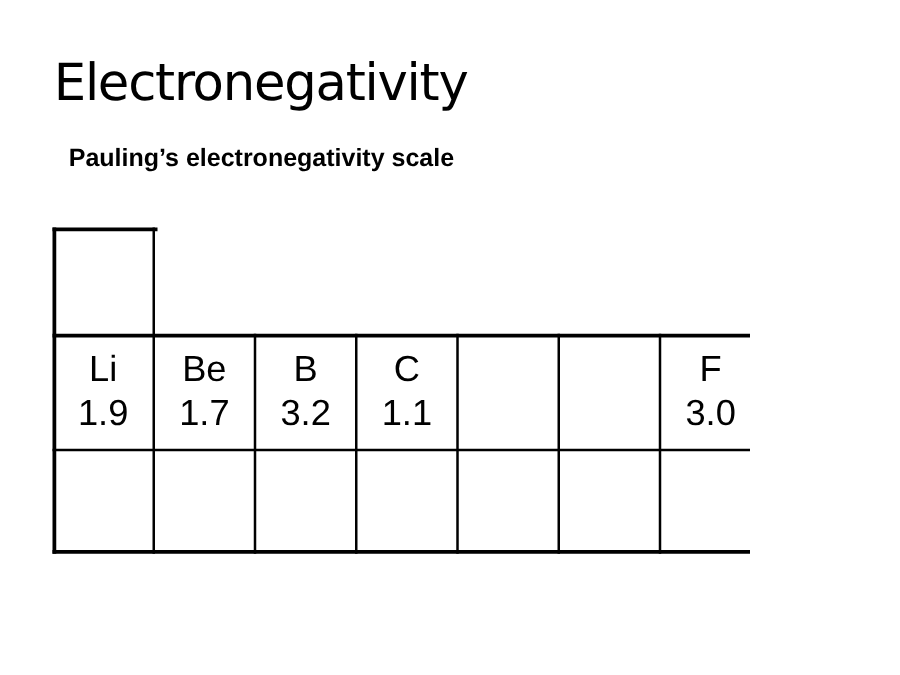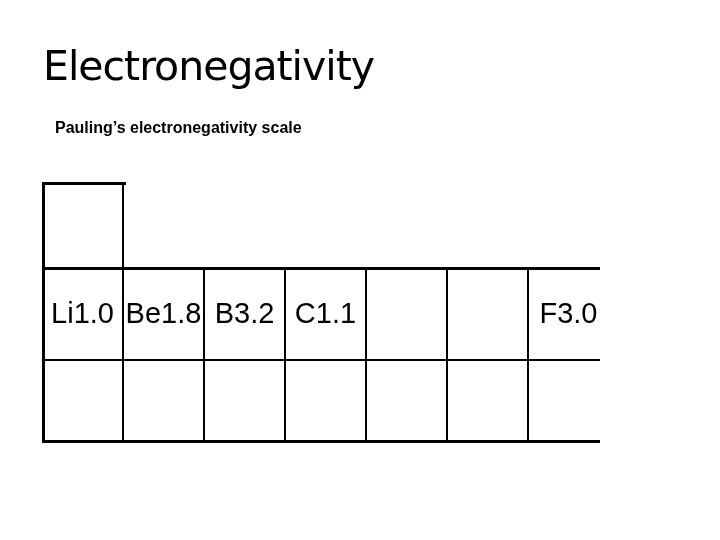--- a/index.html
+++ b/index.html
@@ -25,21 +25,21 @@
     font-weight: 500;
     letter-spacing: -1px;
     color: #000000;
     white-space: nowrap;
   }
   .subtitle {
     position: absolute;
     left: 55px;
     top: 118px;
     font-family: "Liberation Sans", sans-serif;
-    font-size: 16px;
+    font-size: 20px;
     line-height: 19px;
     font-weight: bold;
     color: #000000;
     white-space: nowrap;
   }
   .ptable {
     position: absolute;
     left: 42px;
     top: 182px;
     width: 648px;
@@ -48,21 +48,21 @@
   .hl, .vl {
     position: absolute;
     background: #000000;
   }
   .cell {
     position: absolute;
     top: 85px;
     height: 93px;
     width: 81px;
     display: flex;
-    flex-direction: row;
+    flex-direction: column;
     align-items: center;
     justify-content: center;
     font-family: "Liberation Sans", sans-serif;
     font-size: 29px;
     line-height: 35px;
     color: #000000;
     text-align: center;
   }
 </style>
 </head>
@@ -86,25 +86,25 @@
     <div class="vl" style="left:80px;top:0px;width:2px;height:261px;"></div>
     <div class="vl" style="left:566px;top:0px;width:2px;height:261px;"></div>
     <div class="vl" style="left:161px;top:85px;width:2px;height:176px;"></div>
     <div class="vl" style="left:242px;top:85px;width:2px;height:176px;"></div>
     <div class="vl" style="left:323px;top:85px;width:2px;height:176px;"></div>
     <div class="vl" style="left:404px;top:85px;width:2px;height:176px;"></div>
     <div class="vl" style="left:485px;top:85px;width:2px;height:176px;"></div>
 
     <div class="cell" style="left:0px;">
       <div>Li</div>
-      <div>1.0</div>
+      <div>1.9</div>
     </div>
     <div class="cell" style="left:81px;">
       <div>Be</div>
-      <div>1.8</div>
+      <div>1.7</div>
     </div>
     <div class="cell" style="left:162px;">
       <div>B</div>
       <div>3.2</div>
     </div>
     <div class="cell" style="left:243px;">
       <div>C</div>
       <div>1.1</div>
     </div>
     <div class="cell" style="left:486px;">

